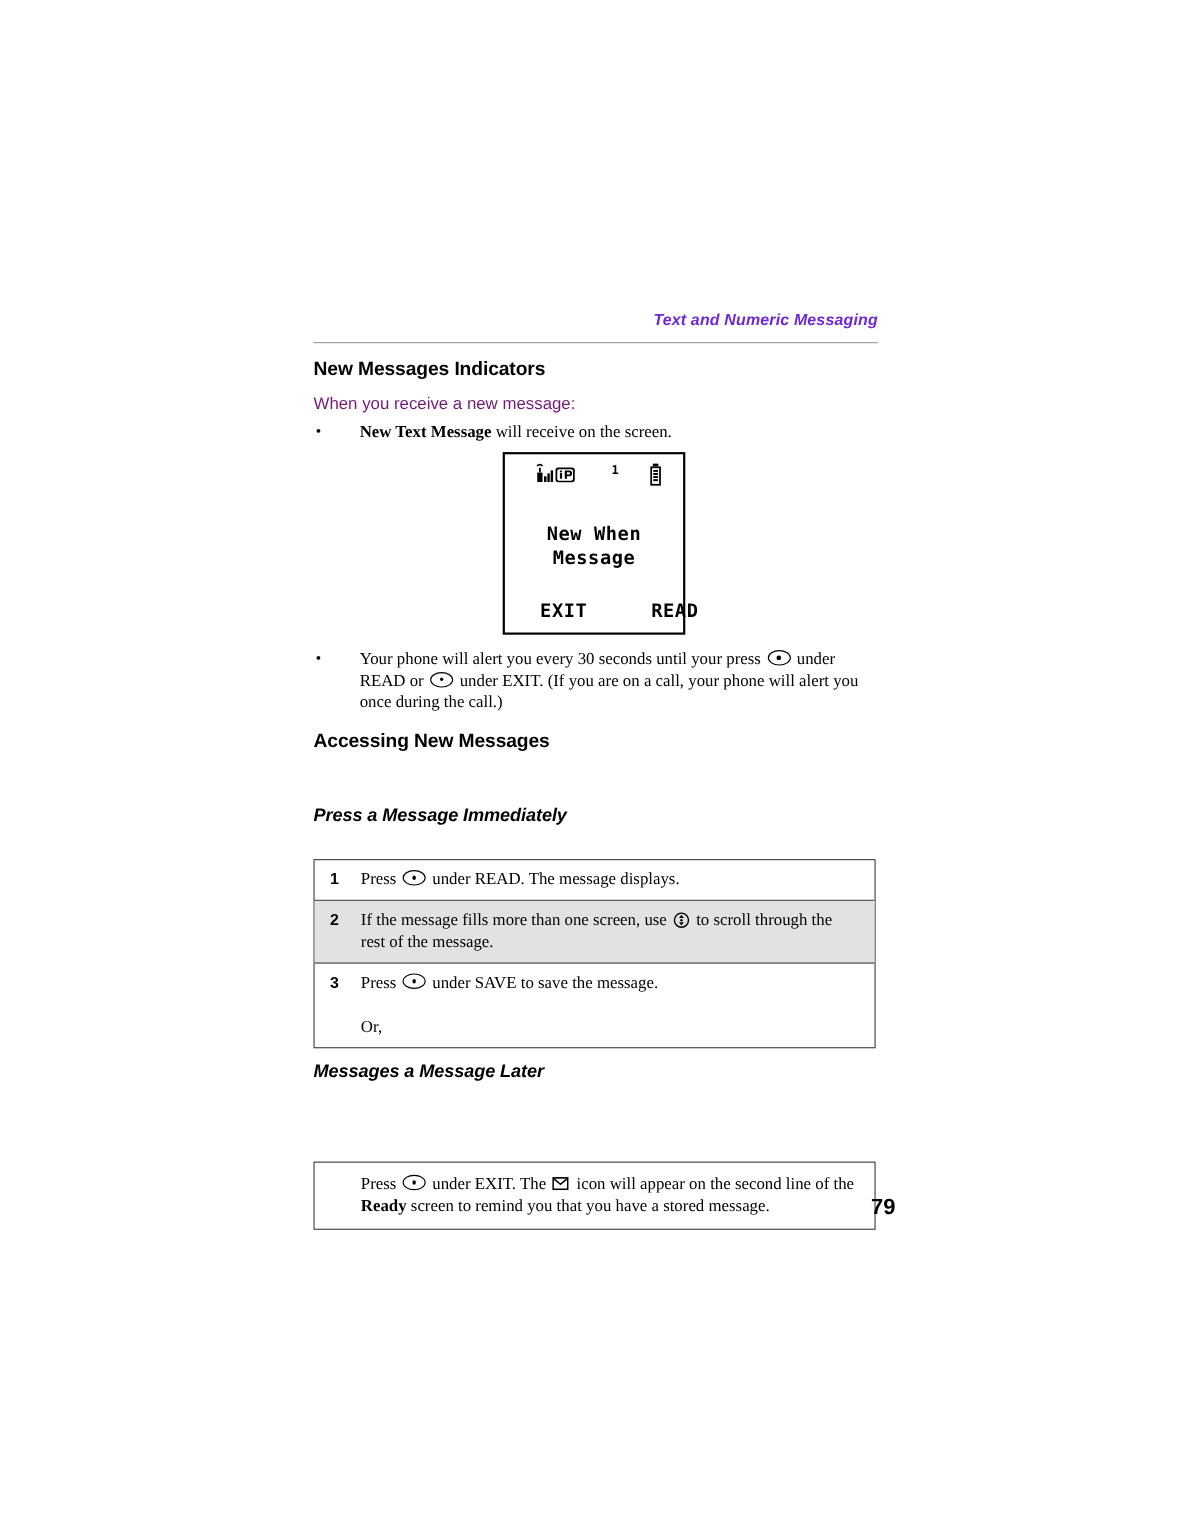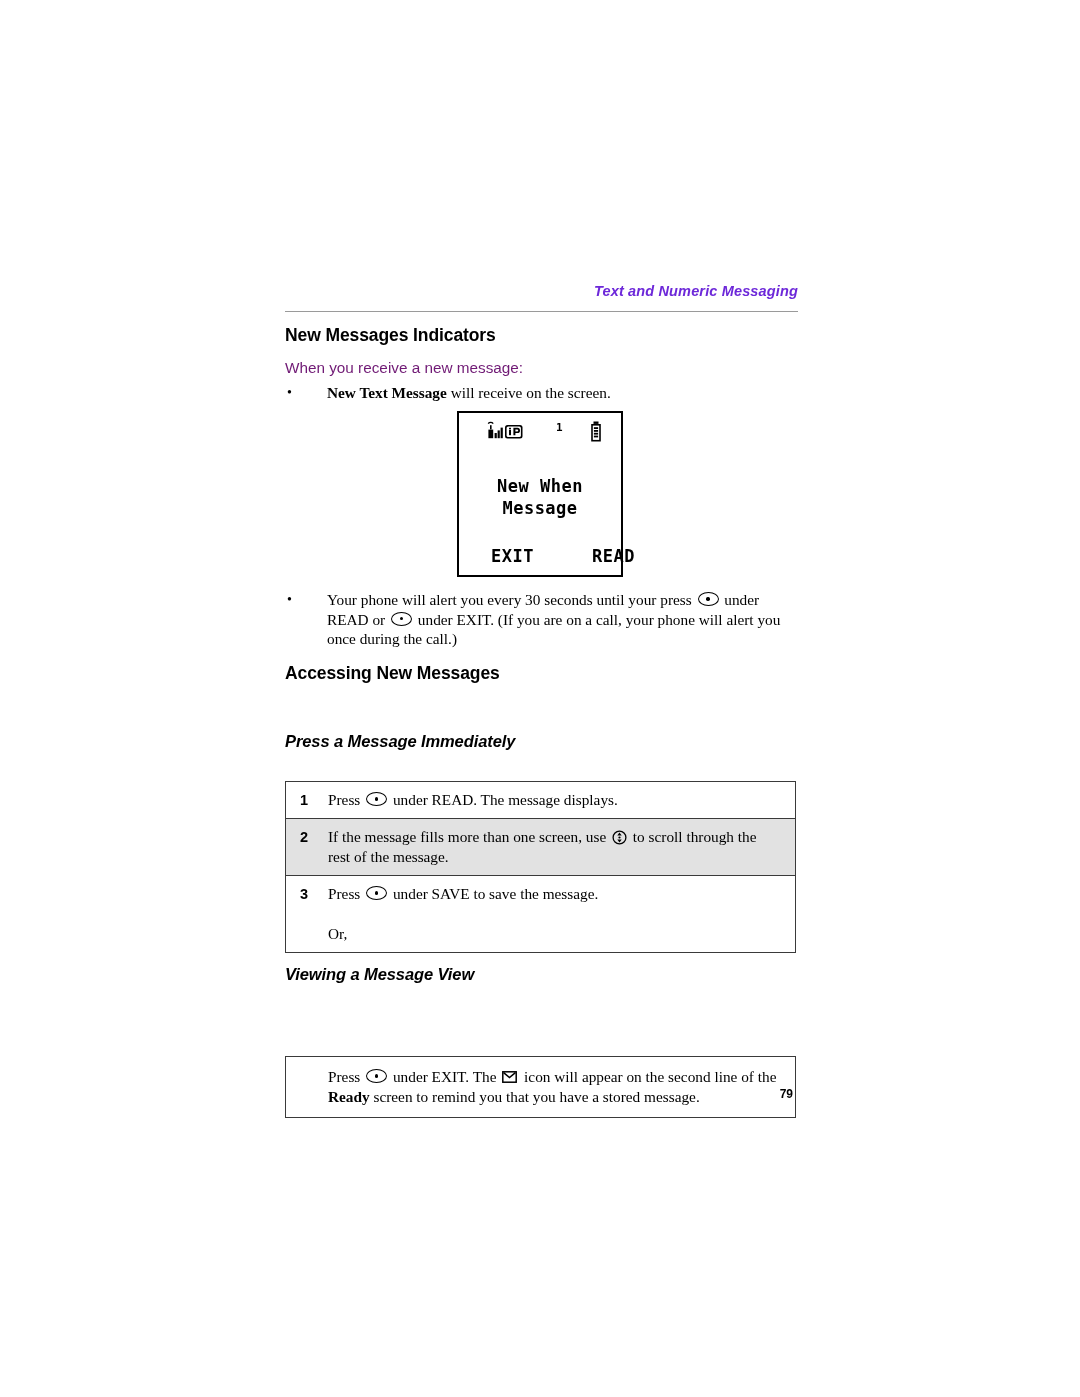--- a/index.html
+++ b/index.html
@@ -245,27 +245,27 @@
     height: 12px;
     vertical-align: -1px;
     margin: 0 3px 0 2px;
   }
 
   b, .bold { font-weight: bold; }
 
   
   .page-number {
     position: absolute;
-    left: 280px;
+    left: 301px;
     top: 1087px;
     width: 513px;
     text-align: right;
     font-family: "Liberation Sans", sans-serif;
     font-weight: bold;
-    font-size: 12px;
+    font-size: 20px;
   }
 </style>
 </head>
 <body>
 
 <div class="page">
 
   <div class="running-header">Text and Numeric Messaging</div>
   <div class="header-rule"></div>
 
@@ -356,21 +356,21 @@
     <div class="row">
       <div class="step-num">3</div>
       <div class="step-body">
         <p><span>Press </span><span class="key-oval"></span><span> under SAVE to save the message.</span></p>
         <p>Or,</p>
       </div>
     </div>
 
   </div>
 
-  <div class="h2" style="top:965px;">Viewing a Message View</div>
+  <div class="h2" style="top:965px;">Messages a Message Later</div>
 
   <div class="steps-table single-box" style="top:1056px;">
     <div class="row">
       <div class="step-body">
         <p><span>Press </span><span class="key-oval"></span><span> under EXIT. The </span><span class="env-icon"><svg width="15" height="12" viewBox="0 0 15 12">
                 <rect x="0.8" y="0.8" width="13.4" height="10.4" fill="none" stroke="#000" stroke-width="1.5"></rect>
                 <path d="M1.6 1.6 L7.5 6.6 L13.4 1.6" fill="none" stroke="#000" stroke-width="1.5"></path>
               </svg></span><span> icon will appear on the second line of the </span><b>Ready</b><span> screen to remind you that you have a stored message.</span></p>
       </div>
     </div>

